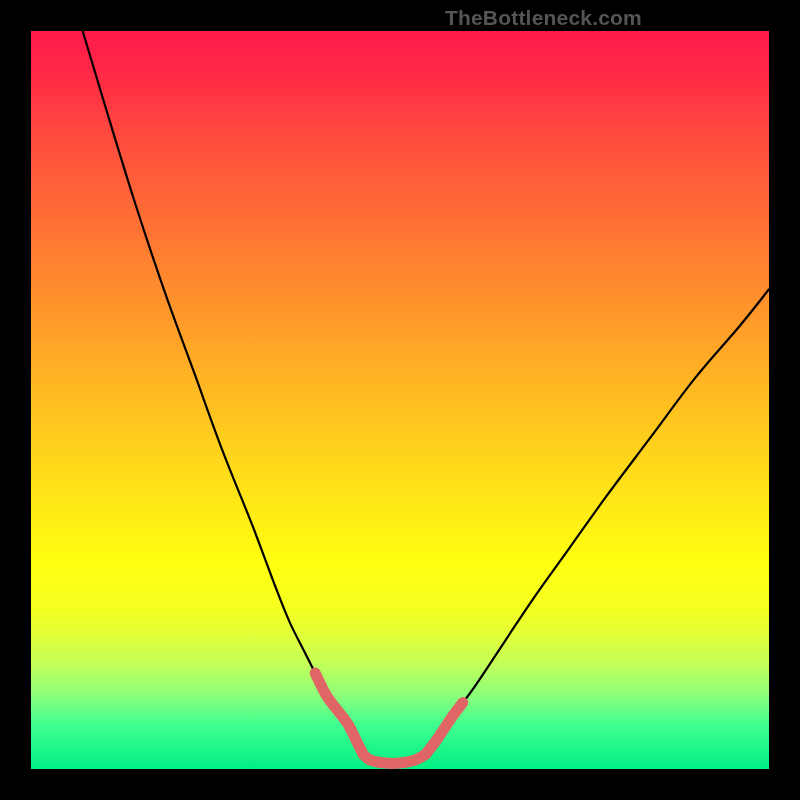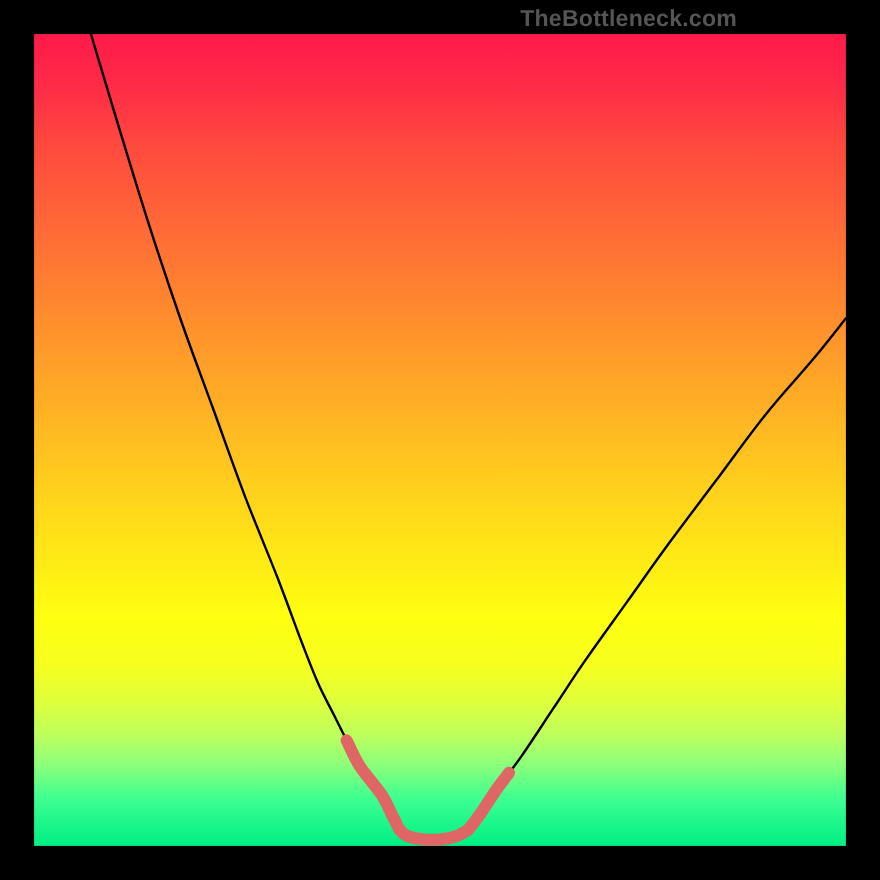--- a/index.html
+++ b/index.html
@@ -9,21 +9,20 @@
     height: 800px;
     background: #000;
     overflow: hidden;
     font-family: Arial, Helvetica, sans-serif;
   }
   .frame {
     position: relative;
     width: 656px;
     height: 800px;
     background: #000;
-    padding-left: 28px;
   }
   .watermark {
     position: absolute;
     top: 6px;
     right: 14px;
     color: #555;
     font-size: 21px;
     font-weight: 600;
     letter-spacing: 0.2px;
     z-index: 10;

